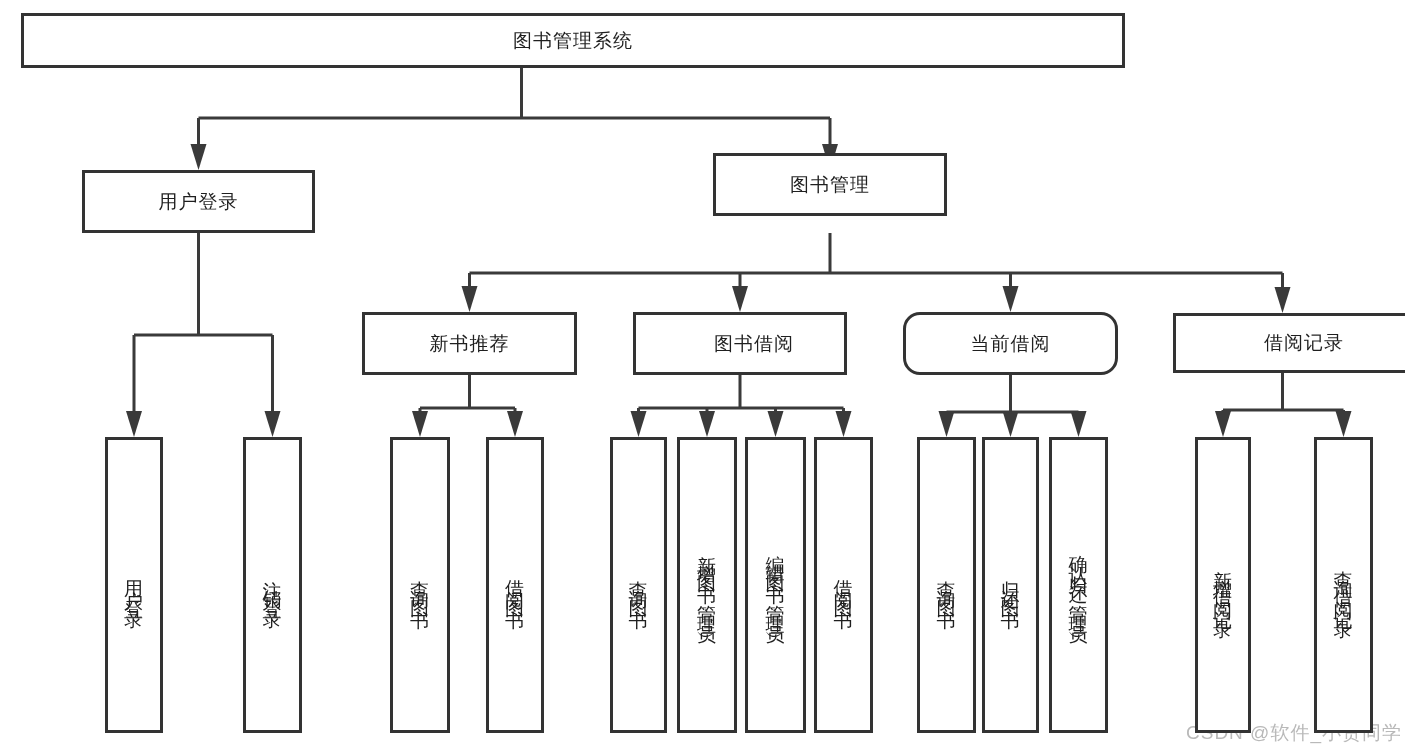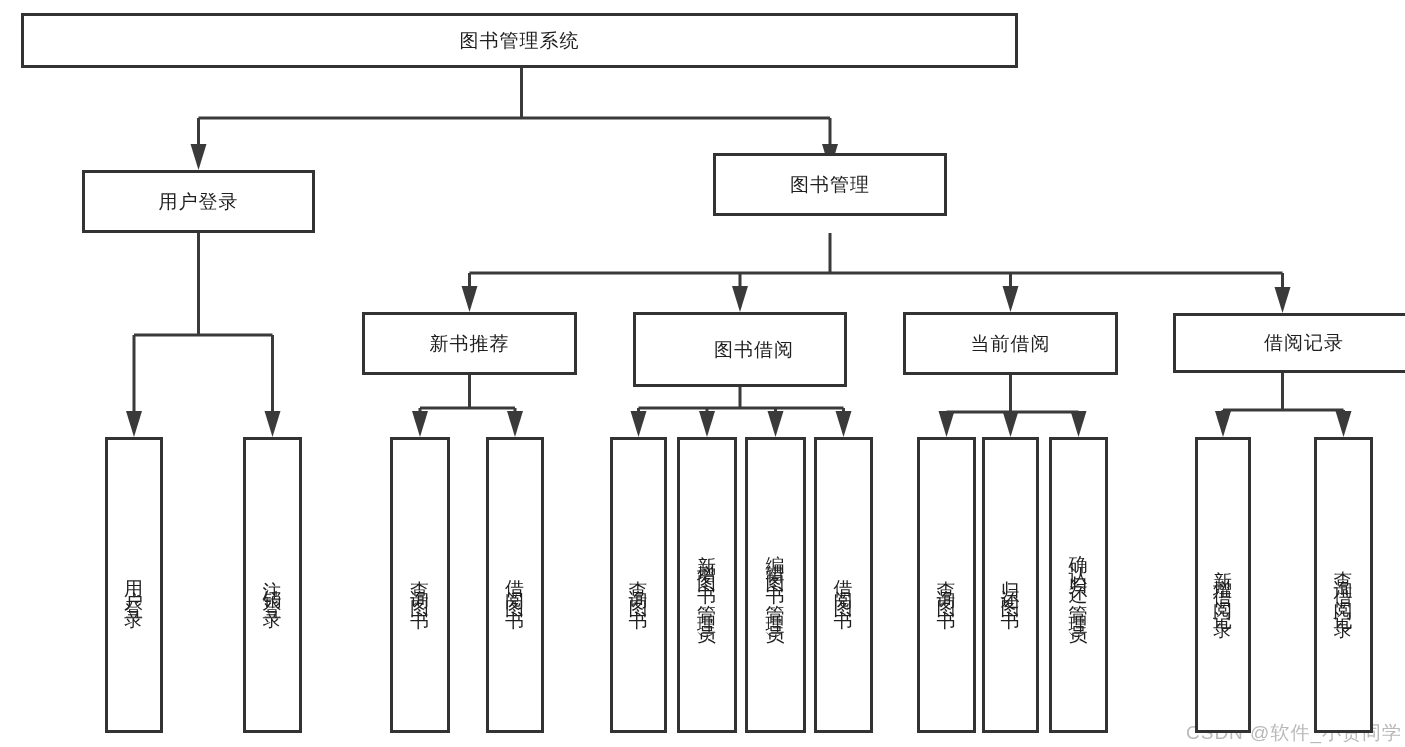--- a/index.html
+++ b/index.html
@@ -63,36 +63,36 @@
       <polygon points="767.5,411 783.5,411 775.5,437" fill="#3a3a3a"></polygon>
       <polygon points="835.5,411 851.5,411 843.5,437" fill="#3a3a3a"></polygon>
       <polygon points="938.5,411 954.5,411 946.5,437" fill="#3a3a3a"></polygon>
       <polygon points="1002.5,411 1018.5,411 1010.5,437" fill="#3a3a3a"></polygon>
       <polygon points="1070.5,411 1086.5,411 1078.5,437" fill="#3a3a3a"></polygon>
       <polygon points="1215,411 1231,411 1223,437" fill="#3a3a3a"></polygon>
       <polygon points="1335.5,411 1351.5,411 1343.5,437" fill="#3a3a3a"></polygon>
     </svg>
 
   <div id="watermark">CSDN @软件_小贺同学</div>
-<div class="node h" style="left: 21px; top: 13px; width: 997px; height: 55px;">
+<div class="node h" style="left: 21px; top: 13px; width: 1104px; height: 55px;">
       <span>图书管理系统</span>
     </div>
     <div class="node h" style="left: 82px; top: 170px; width: 233px; height: 63px;">
       <span>用户登录</span>
     </div>
     <div class="node h" style="left: 713px; top: 153px; width: 234px; height: 63px;">
       <span>图书管理</span>
     </div>
     <div class="node h" style="left: 362px; top: 312px; width: 215px; height: 63px;">
       <span>新书推荐</span>
     </div>
-    <div class="node h" style="left: 633px; top: 312px; width: 214px; height: 75px; padding-left: 28px;">
+    <div class="node h" style="left: 633px; top: 312px; width: 214px; height: 63px; padding-left: 28px;">
       <span>图书借阅</span>
     </div>
-    <div class="node h" style="left: 903px; top: 312px; width: 215px; height: 63px;">
+    <div class="node h" style="left: 903px; top: 312px; width: 215px; height: 63px; border-radius: 17px;">
       <span>当前借阅</span>
     </div>
     <div class="node h" style="left: 1173px; top: 313px; width: 262px; height: 60px;">
       <span>借阅记录</span>
     </div>
     <div class="node v" style="left: 105px; top: 437px; width: 58px; height: 296px;">
       <span>用户登录</span>
     </div>
     <div class="node v" style="left: 243px; top: 437px; width: 59px; height: 296px;">
       <span>注销登录</span>

